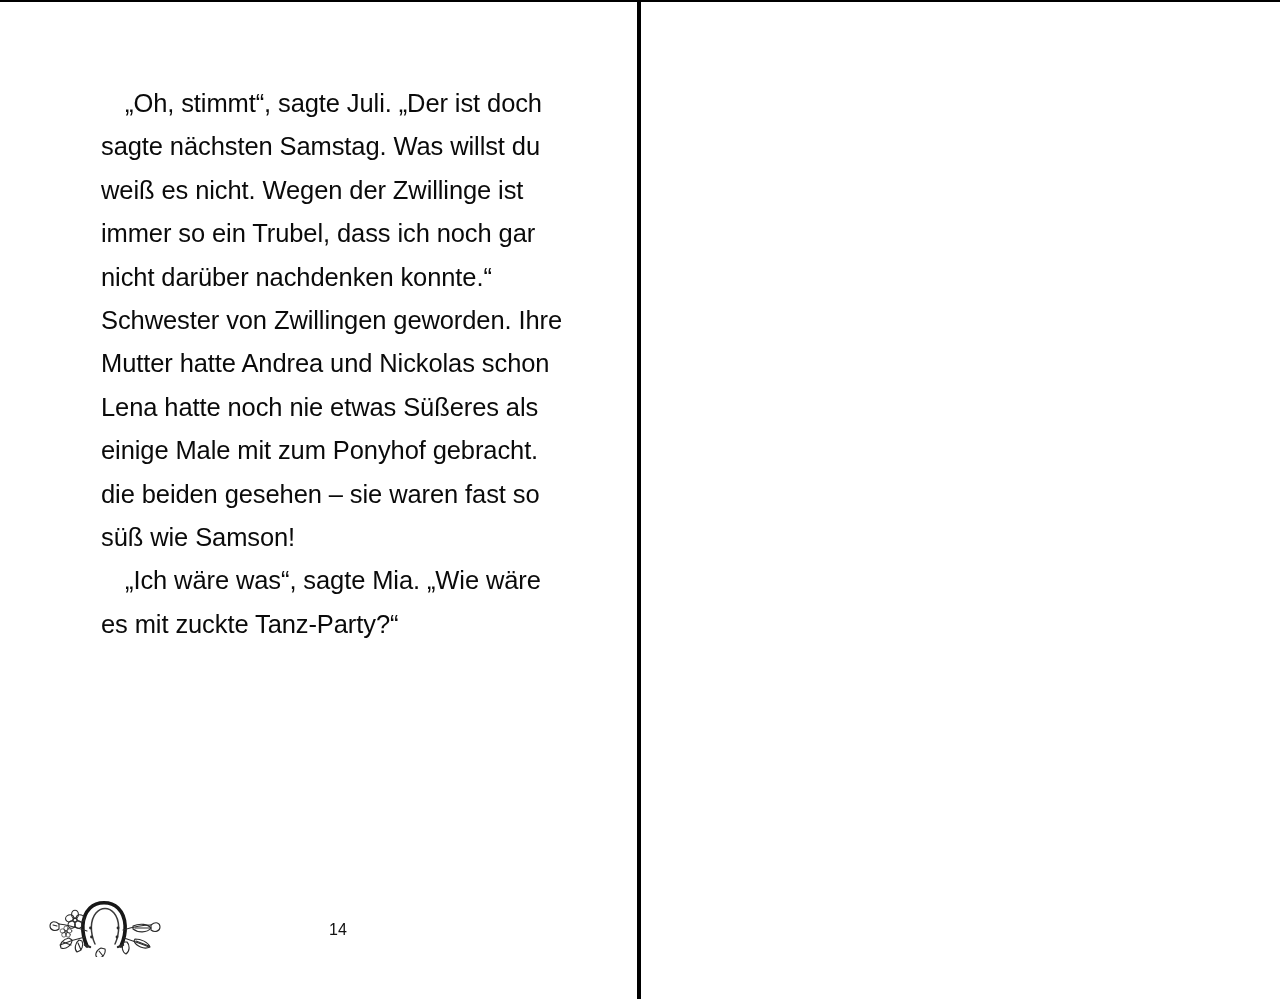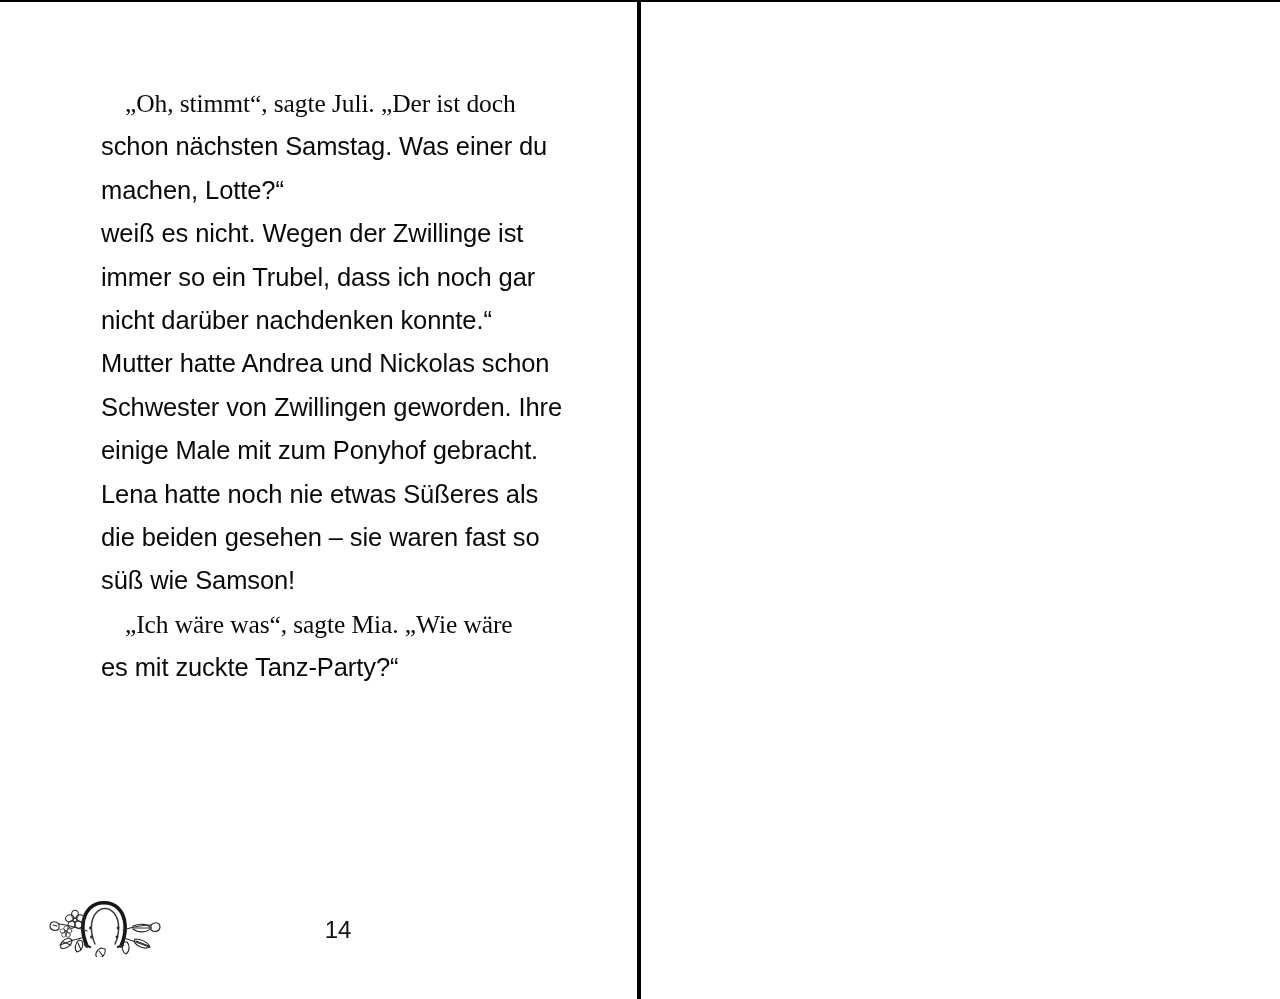--- a/index.html
+++ b/index.html
@@ -55,27 +55,27 @@
 
   .line {
     display: block;
     font-size: 25.5px;
     line-height: 43.4px;
     letter-spacing: -0.1px;
     white-space: pre;
     color: #0a0a0a;
   }
 
-  .line.indent { text-indent: 24px; font-family: Liberation Serif, serif; }
+  .line.indent { text-indent: 24px; }
 
   
   .folio {
     position: absolute;
     top: 911px;
-    font-size: 24px;
+    font-size: 16px;
     line-height: 34px;
     color: #111111;
     text-align: center;
     width: 80px;
   }
   .page-left  .folio { left: 298px; }
 
   .ornament {
     position: absolute;
     top: 893px;
@@ -88,33 +88,32 @@
 </style>
 </head>
 <body>
 
 <div class="spread">
 
   <div class="page page-left">
     <div class="text-column" id="left-text">
         <p class="para">
           <span class="line indent">„Oh, stimmt“, sagte Juli. „Der ist doch</span>
-          <span class="line">schon nächsten Samstag. Was einer du</span>
-          <span class="line">machen, Lotte?“</span>
+          <span class="line">sagte nächsten Samstag. Was willst du</span>
         </p>
         <p class="para">
           <span class="line">weiß es nicht. Wegen der Zwillinge ist</span>
           <span class="line">immer so ein Trubel, dass ich noch gar</span>
           <span class="line">nicht darüber nachdenken konnte.“</span>
         </p>
         <p class="para">
+          <span class="line">Schwester von Zwillingen geworden. Ihre</span>
           <span class="line">Mutter hatte Andrea und Nickolas schon</span>
-          <span class="line">Schwester von Zwillingen geworden. Ihre</span>
+          <span class="line">Lena hatte noch nie etwas Süßeres als</span>
           <span class="line">einige Male mit zum Ponyhof gebracht.</span>
-          <span class="line">Lena hatte noch nie etwas Süßeres als</span>
           <span class="line">die beiden gesehen – sie waren fast so</span>
           <span class="line">süß wie Samson!</span>
         </p>
         <p class="para">
           <span class="line indent">„Ich wäre was“, sagte Mia. „Wie wäre</span>
           <span class="line">es mit zuckte Tanz-Party?“</span>
         </p>
       </div>
 
     <div class="folio">14</div>

